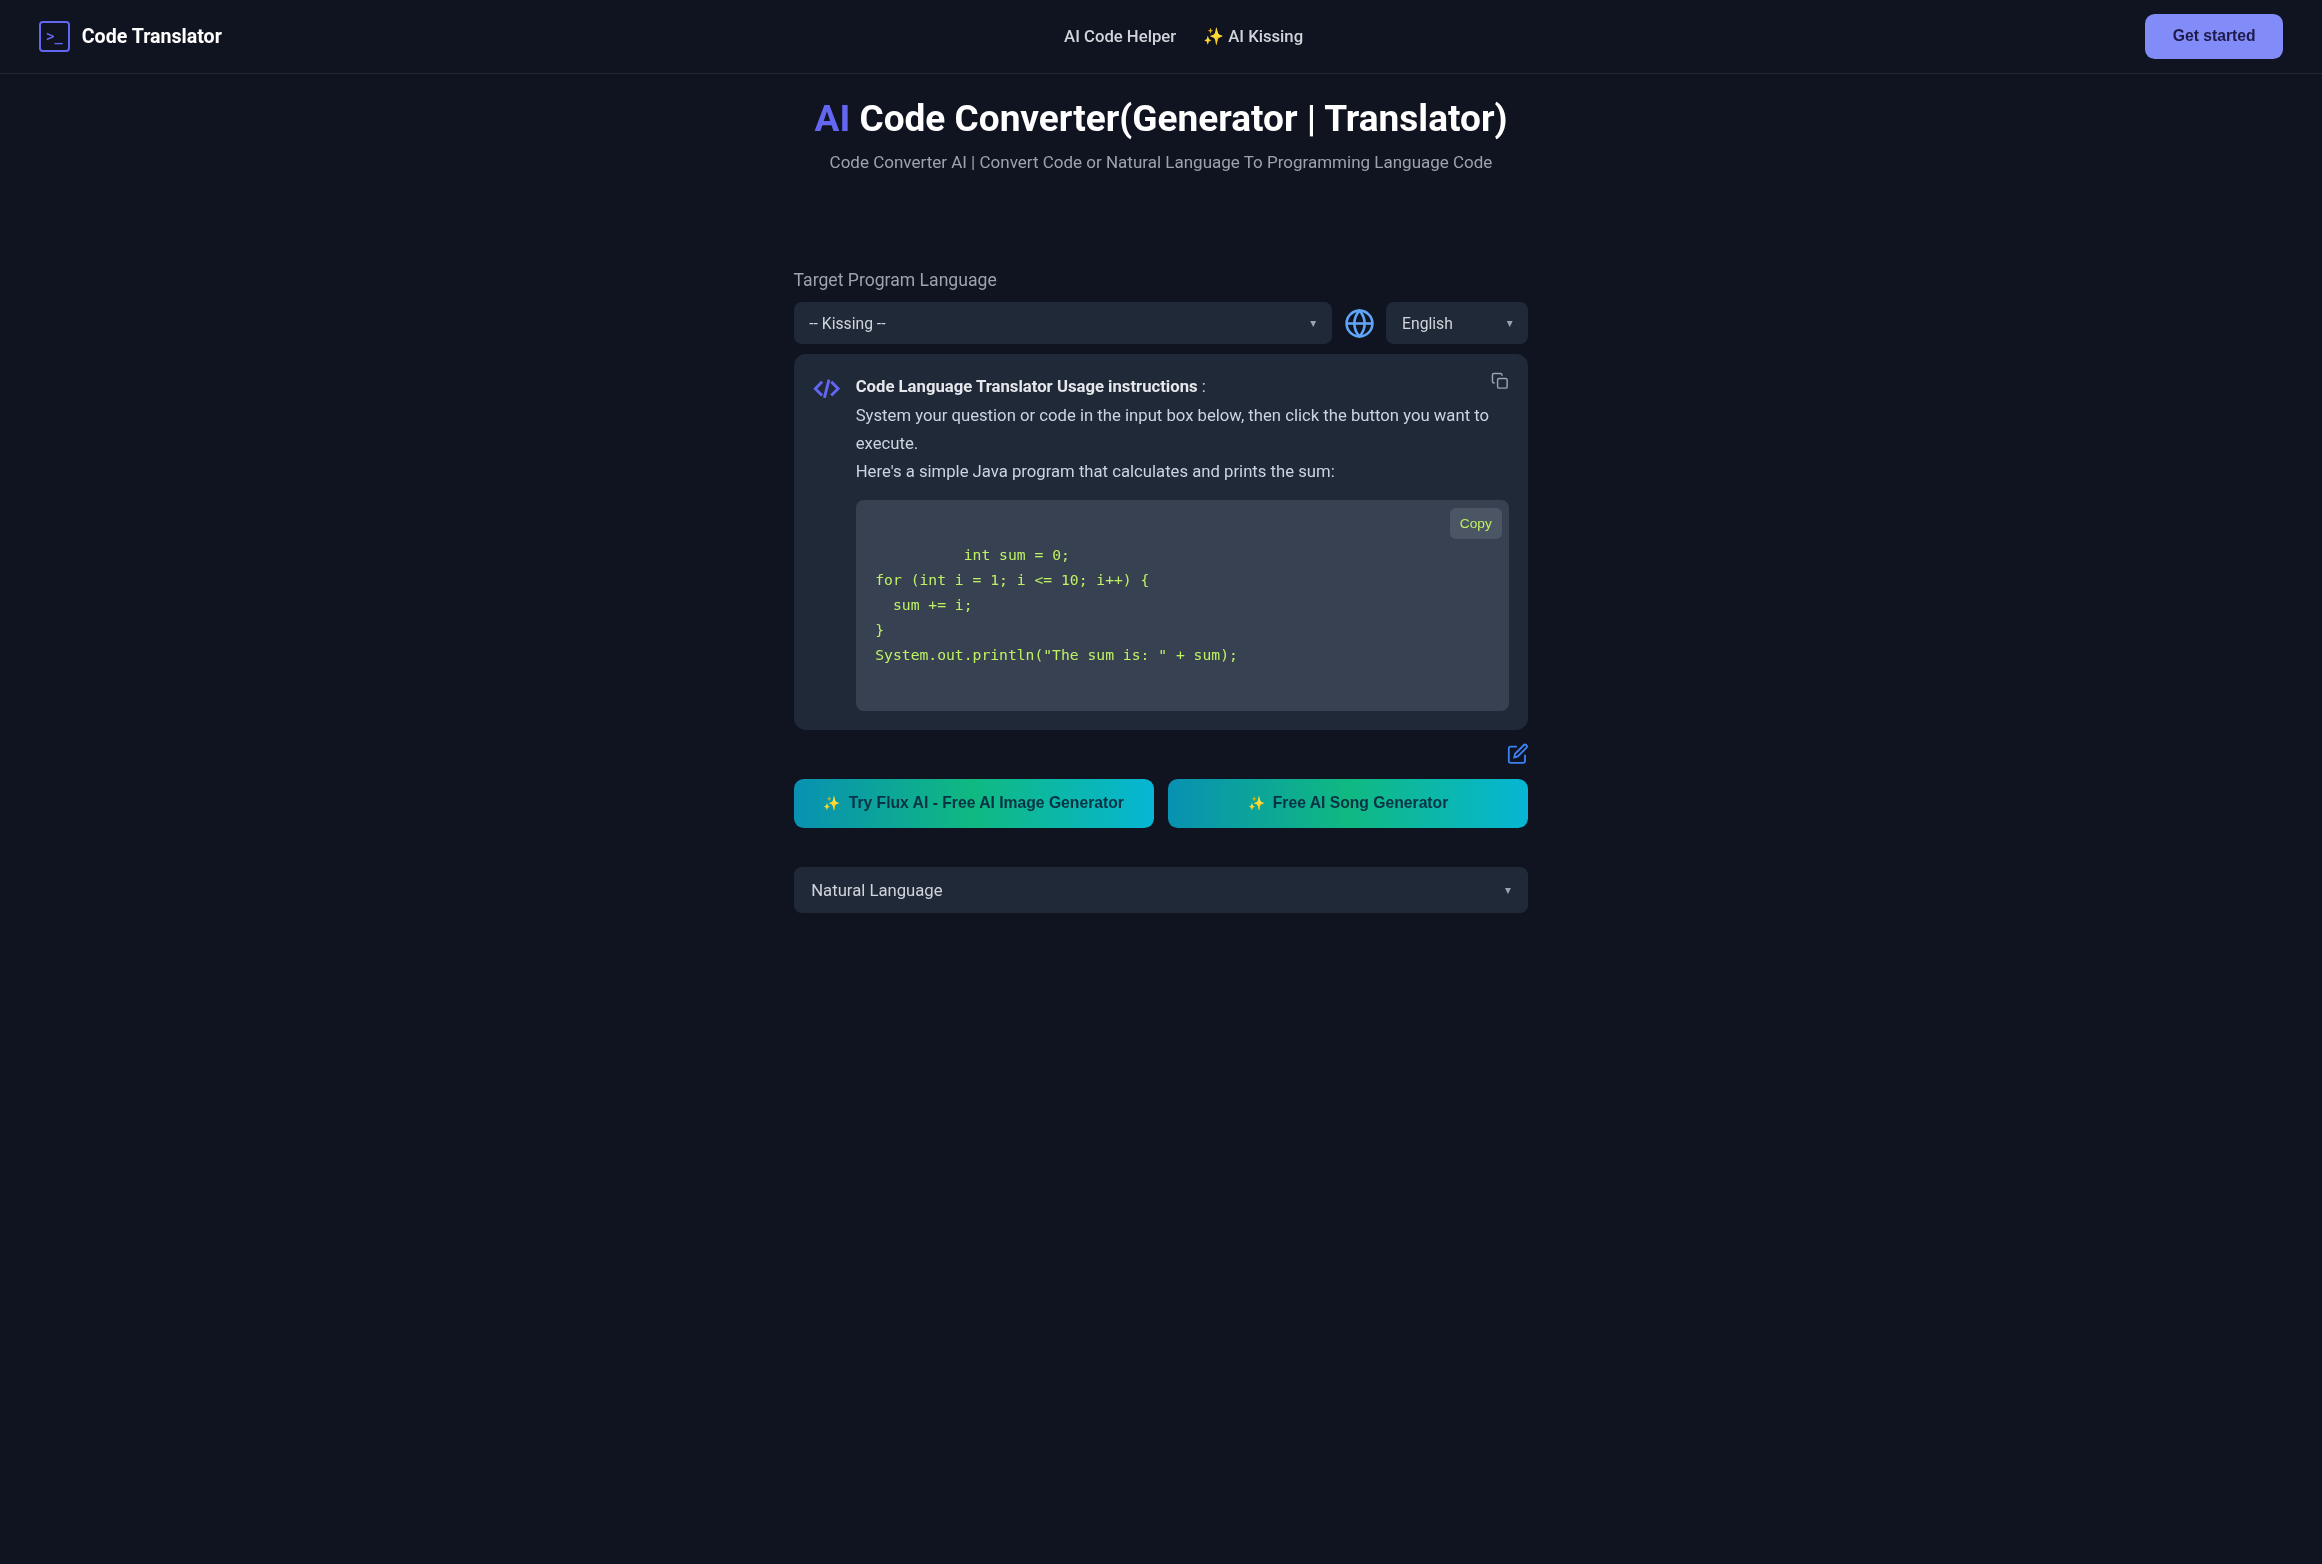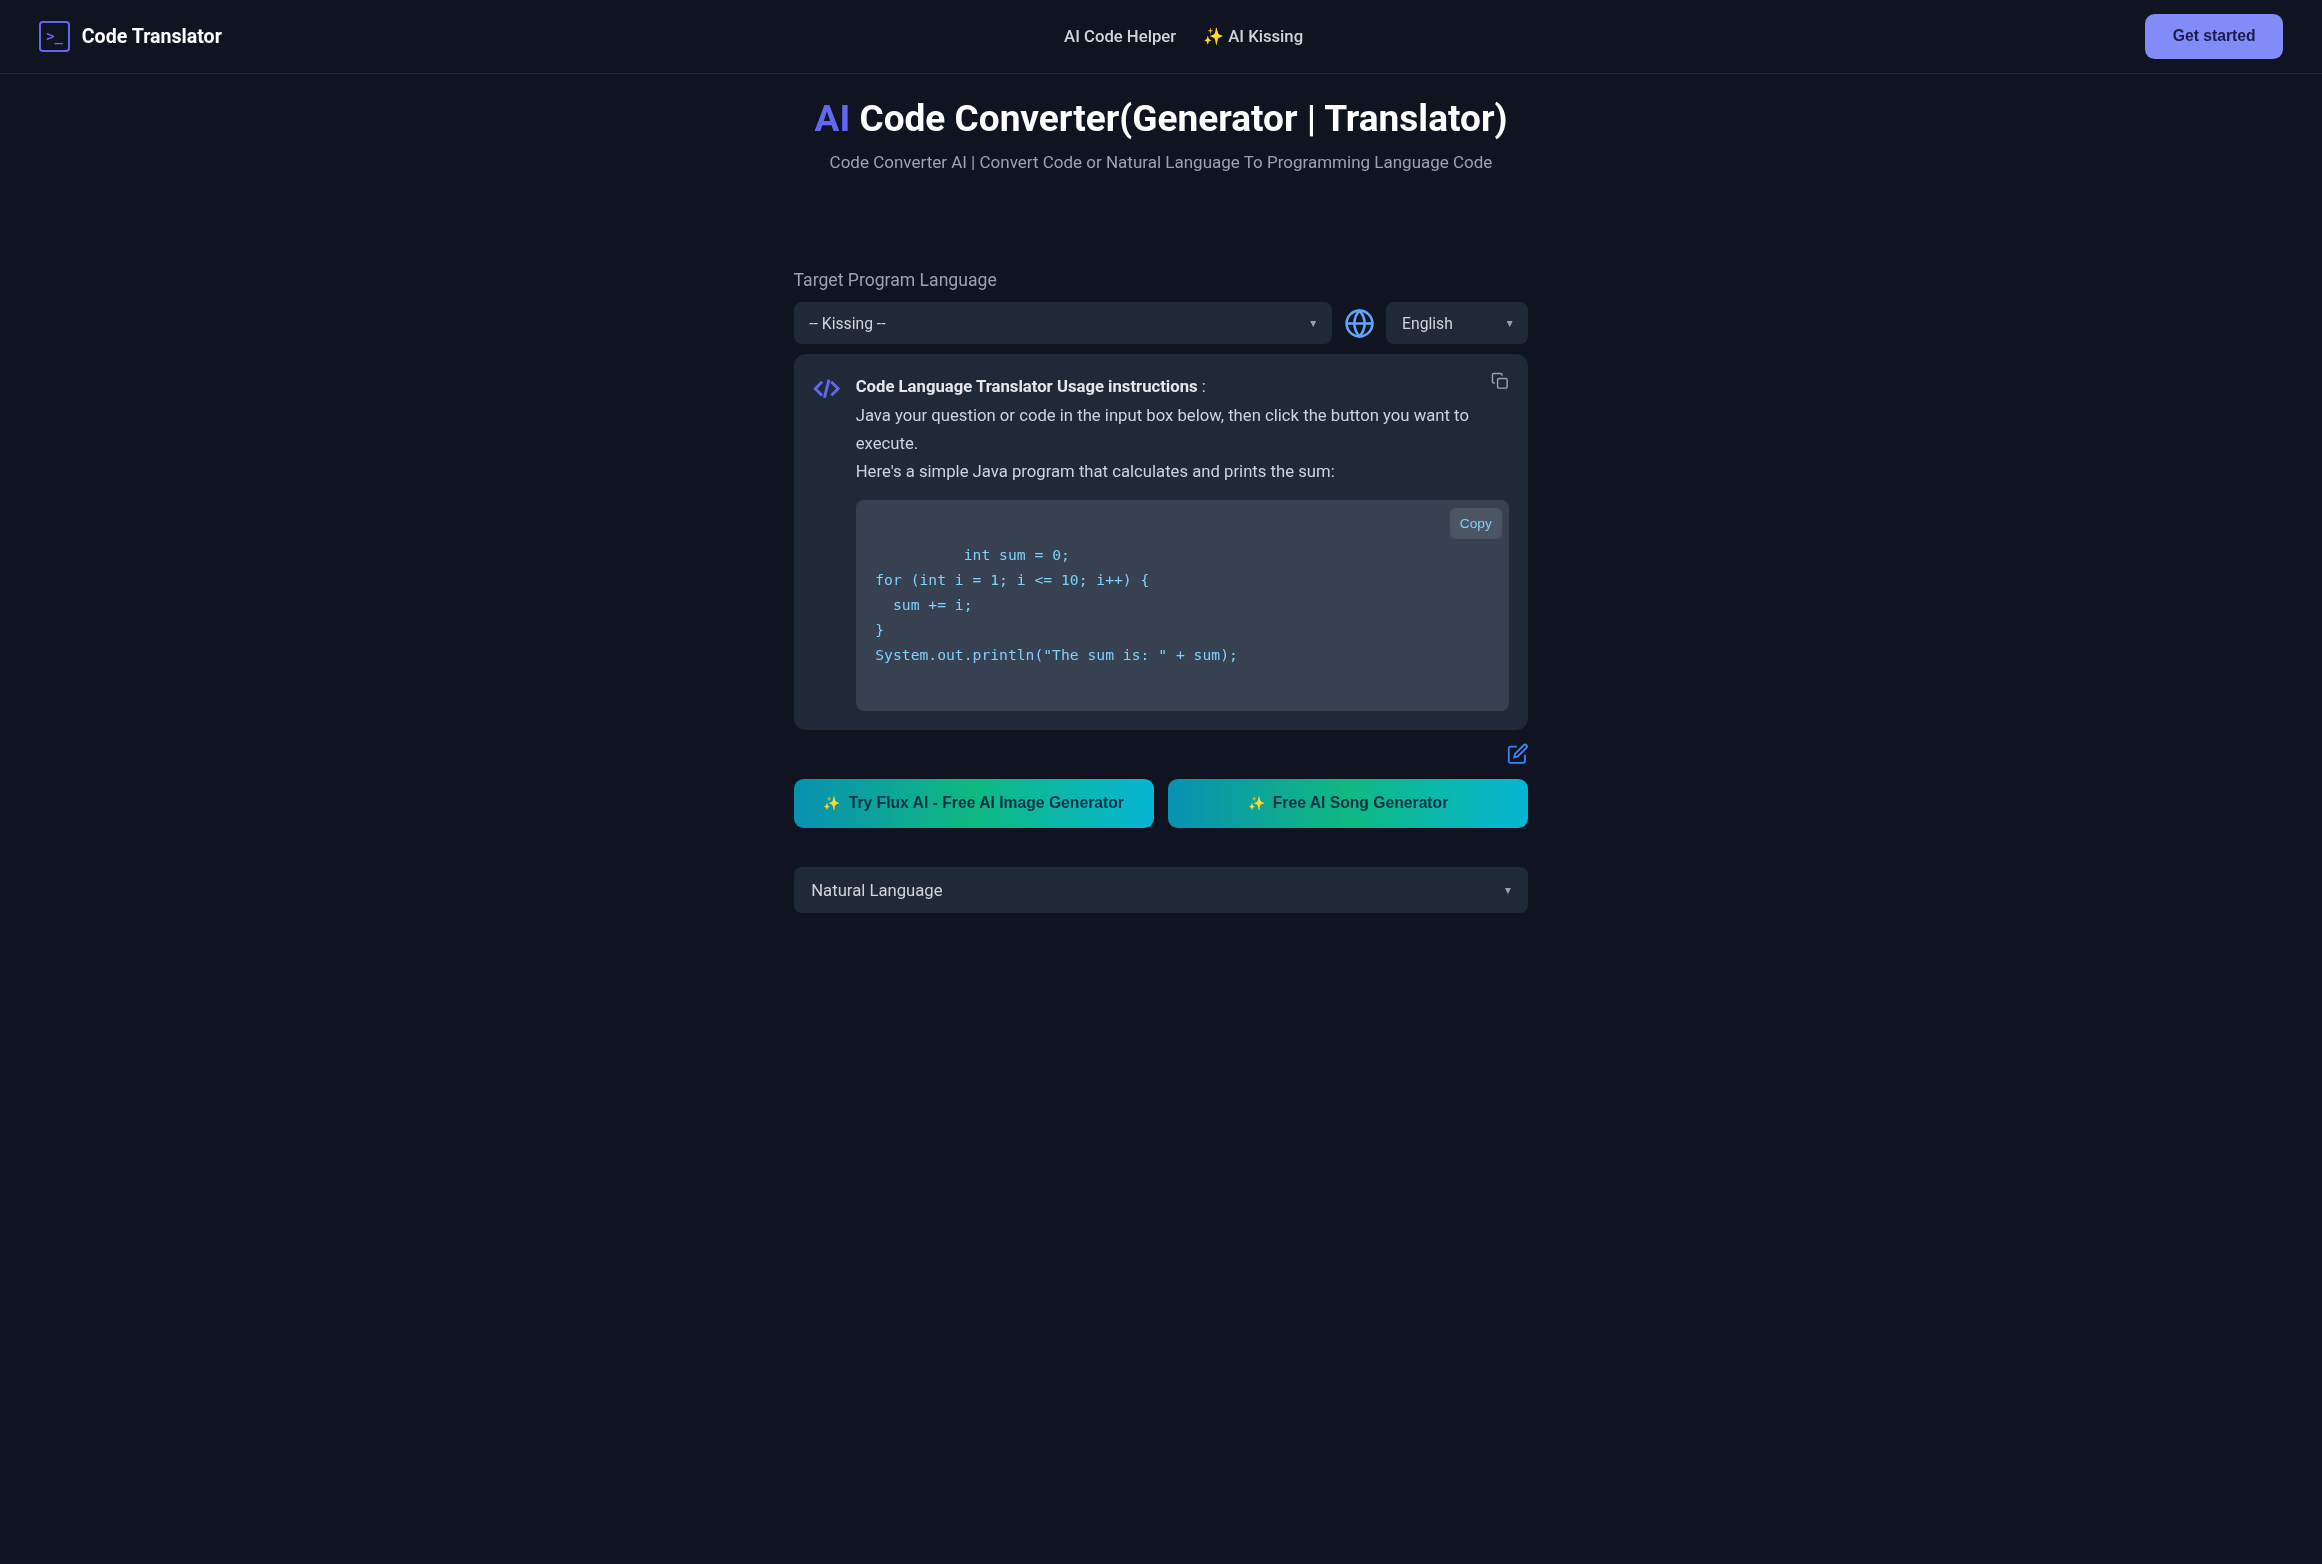--- a/index.html
+++ b/index.html
@@ -154,21 +154,21 @@
 }
 .code-block {
   background: #374151;
   border-radius: 7.8px;
   padding: 17.6px 19.6px;
   margin-top: 13.7px;
   position: relative;
   font-family: "SF Mono", Monaco, Consolas, monospace;
   font-size: 14.7px;
   line-height: 1.7;
-  color: #7dd3fc;
+  color: #bef264;
   white-space: pre;
 }
 .copy-badge {
   position: absolute;
   top: 7.8px;
   right: 7.8px;
   background: #4b5563;
   padding: 3.9px 9.8px;
   border-radius: 5.9px;
   font-size: 13.7px;
@@ -272,21 +272,21 @@
     <div class="inst-header">
       <svg class="code-icon" width="27.4" height="27.4" viewBox="0 0 24 24" fill="none" stroke="currentColor" stroke-width="2.5">
         <polyline points="16 18 22 12 16 6"></polyline>
         <polyline points="8 6 2 12 8 18"></polyline>
         <line x1="14" y1="4" x2="10" y2="20"></line>
       </svg>
       <div class="inst-body">
         <span class="inst-text">
           <span class="inst-title">Code Language Translator Usage instructions</span><span> :</span>
         </span>
-        <div class="inst-text">Java your question or code in the input box below, then click the button you want to execute.</div>
+        <div class="inst-text">System your question or code in the input box below, then click the button you want to execute.</div>
         <div class="inst-text">Here's a simple Java program that calculates and prints the sum:</div>
         <div class="code-block">
           <div class="copy-badge">Copy</div><span>int sum = 0;
 for (int i = 1; i &lt;= 10; i++) {
   sum += i;
 }
 System.out.println("The sum is: " + sum);</span>
         </div>
       </div>
     </div>

